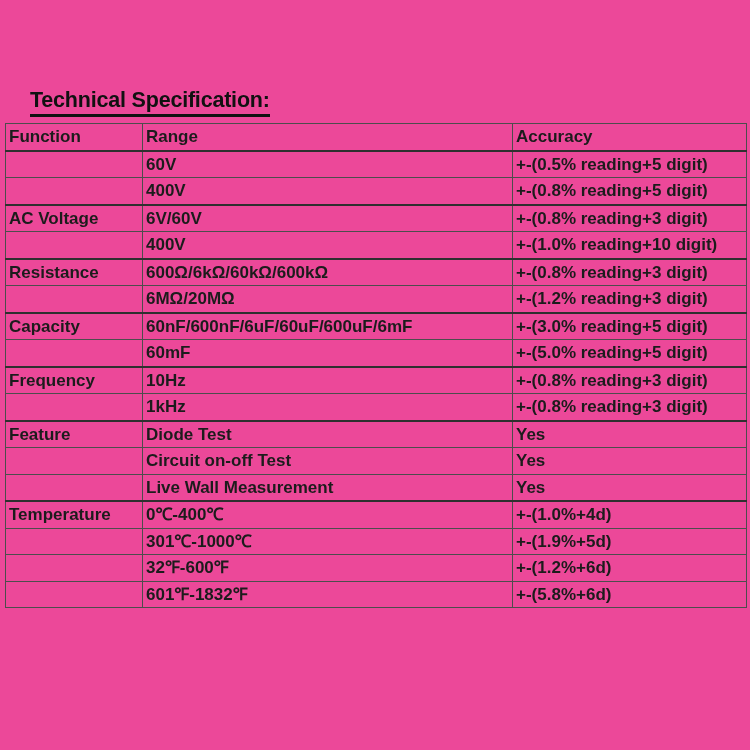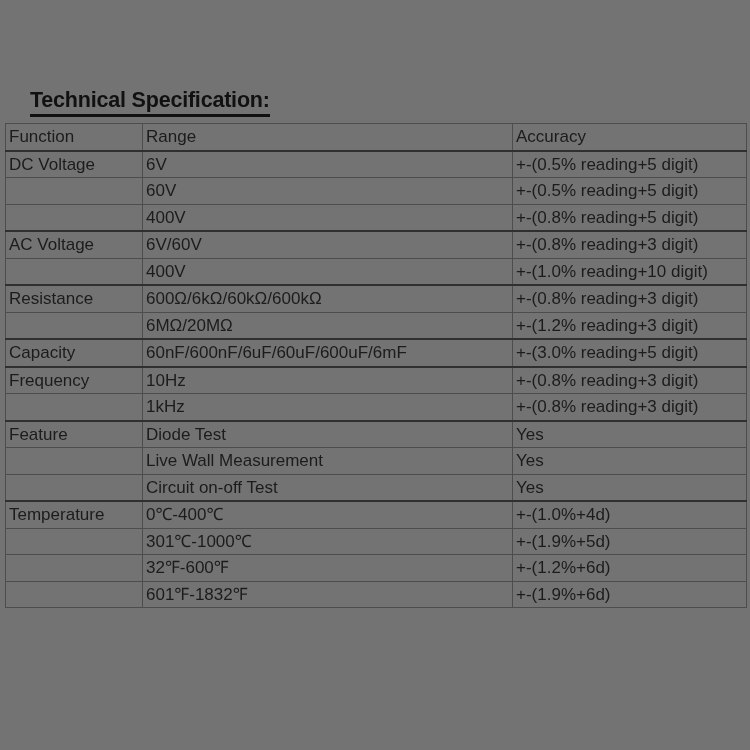--- a/index.html
+++ b/index.html
@@ -4,21 +4,21 @@
 <style>
   html, body {
     margin: 0;
     padding: 0;
     background: #ffffff;
   }
   .page {
     position: relative;
     width: 750px;
     height: 750px;
-    background: #737373;
+    background: #ec4899;
     font-family: "Liberation Sans", sans-serif;
     color: #1c1c1c;
     overflow: hidden;
   }
   .title {
     position: absolute;
     left: 30px;
     top: 88px;
     margin: 0;
     font-size: 21.5px;
@@ -36,21 +36,21 @@
     top: 123px;
     width: 741px;
     border-collapse: collapse;
     table-layout: fixed;
     font-size: 17px;
     color: #1c1c1c;
   }
   table.spec th,
   table.spec td {
     border: 1px solid #4d4d4d;
-    font-weight: normal;
+    font-weight: bold;
     text-align: left;
     vertical-align: middle;
     padding: 0 1px 0 3px;
     height: 25.5px;
     line-height: 25.5px;
     white-space: nowrap;
     overflow: hidden;
   }
   table.spec tr.group-start td {
     border-top: 2px solid #2f2f2f;
@@ -75,25 +75,20 @@
       <col class="col-accuracy">
     </colgroup>
     <thead>
       <tr>
         <th>Function</th>
         <th>Range</th>
         <th>Accuracy</th>
       </tr>
     </thead>
     <tbody id="spec-rows">
-        <tr class="group-start">
-          <td>DC Voltage</td>
-          <td>6V</td>
-          <td>+-(0.5% reading+5 digit)</td>
-        </tr>
         <tr>
           <td></td>
           <td>60V</td>
           <td>+-(0.5% reading+5 digit)</td>
         </tr>
         <tr>
           <td></td>
           <td>400V</td>
           <td>+-(0.8% reading+5 digit)</td>
         </tr>
@@ -115,60 +110,65 @@
         <tr>
           <td></td>
           <td>6MΩ/20MΩ</td>
           <td>+-(1.2% reading+3 digit)</td>
         </tr>
         <tr class="group-start">
           <td>Capacity</td>
           <td>60nF/600nF/6uF/60uF/600uF/6mF</td>
           <td>+-(3.0% reading+5 digit)</td>
         </tr>
+        <tr>
+          <td></td>
+          <td>60mF</td>
+          <td>+-(5.0% reading+5 digit)</td>
+        </tr>
         <tr class="group-start">
           <td>Frequency</td>
           <td>10Hz</td>
           <td>+-(0.8% reading+3 digit)</td>
         </tr>
         <tr>
           <td></td>
           <td>1kHz</td>
           <td>+-(0.8% reading+3 digit)</td>
         </tr>
         <tr class="group-start">
           <td>Feature</td>
           <td>Diode Test</td>
           <td>Yes</td>
         </tr>
         <tr>
           <td></td>
-          <td>Live Wall Measurement</td>
+          <td>Circuit on-off Test</td>
           <td>Yes</td>
         </tr>
         <tr>
           <td></td>
-          <td>Circuit on-off Test</td>
+          <td>Live Wall Measurement</td>
           <td>Yes</td>
         </tr>
         <tr class="group-start">
           <td>Temperature</td>
           <td>0℃-400℃</td>
           <td>+-(1.0%+4d)</td>
         </tr>
         <tr>
           <td></td>
           <td>301℃-1000℃</td>
           <td>+-(1.9%+5d)</td>
         </tr>
         <tr>
           <td></td>
           <td>32℉-600℉</td>
           <td>+-(1.2%+6d)</td>
         </tr>
         <tr>
           <td></td>
           <td>601℉-1832℉</td>
-          <td>+-(1.9%+6d)</td>
+          <td>+-(5.8%+6d)</td>
         </tr>
       </tbody>
   </table>
 </div>
 
 </body></html>

